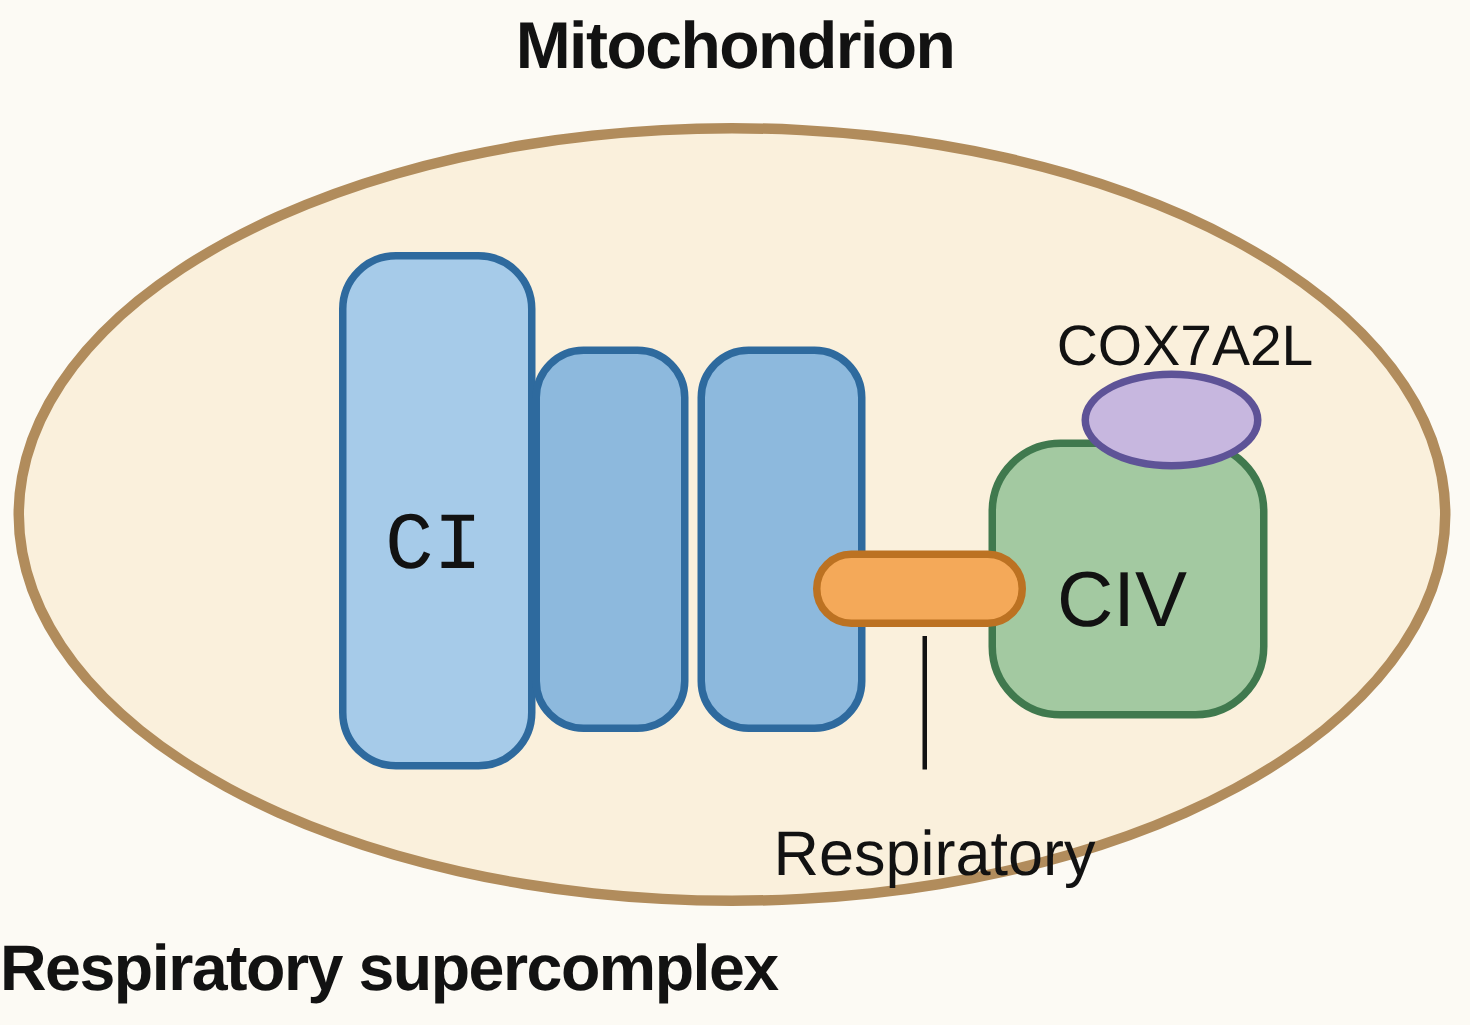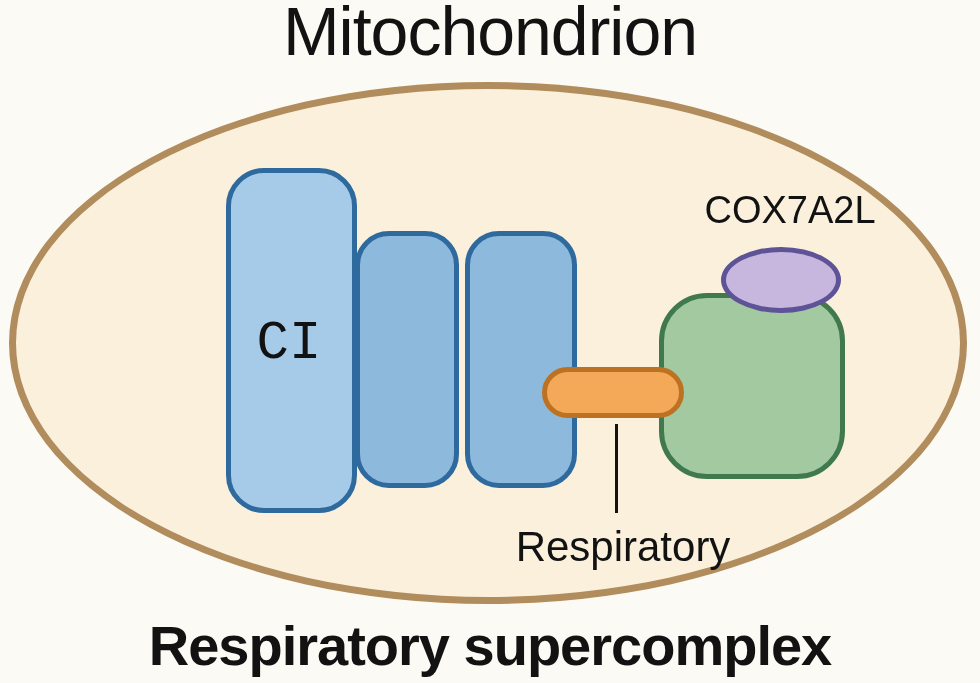--- a/index.html
+++ b/index.html
@@ -10,27 +10,27 @@
   .canvas{
     position:relative;
     width:980px;height:683px;
     overflow:hidden;
     background:var(--canvas_bg,#fcfaf4);
     color:var(--text,#121212);
   }
   .fig-title{
     position:absolute;left:0;top:1px;width:980px;
     text-align:center;
-    font-size:68px;font-weight:400;line-height:60px;
+    font-size:44px;font-weight:700;line-height:60px;
     letter-spacing:-1px;
   }
   .fig-subtitle{
     position:absolute;left:0;top:616px;width:980px;
-    text-align:center;
-    font-size:56px;font-weight:700;line-height:60px;
+    text-align:left;
+    font-size:43px;font-weight:700;line-height:60px;
     letter-spacing:-1px;
   }
   .shape{position:absolute;box-sizing:border-box;}
   .mito{
     left:9px;top:82px;width:958px;height:522px;
     border:7px solid var(--membrane_border,#b18c5c);
     background:var(--membrane_fill,#faf0dc);
     border-radius:50%;
     z-index:1;
   }
@@ -81,20 +81,21 @@
     left:615px;top:424px;width:3px;height:89px;
     background:var(--text,#121212);
     z-index:5;
   }
   .lbl{
     position:absolute;
     transform:translate(-50%,-50%);
     white-space:nowrap;
     z-index:6;
     color:var(--text,#121212);
+    margin-top:22px;
   }
   .lbl-ci{left:289px;top:343px;font-size:54px;font-family:Liberation Mono, monospace;}
   .lbl-ciii{left:455px;top:362px;font-size:54px;}
   .lbl-ciii sub{font-size:64%;line-height:0;vertical-align:-0.25em;}
   .lbl-civ{left:748px;top:378px;font-size:52px;}
   .lbl-cox{left:790px;top:210px;font-size:38px;}
   .lbl-cardiolipin{left:623px;top:547px;font-size:42px;}
 </style>
 </head>
 <body>
@@ -115,20 +116,21 @@
 
   <div class="shape cox"></div>
 
   <div class="shape cardio"></div>
 
   <div class="pointer-line"></div>
 
   <div class="lbl lbl-ci">CI</div>
 
 
+  <div class="lbl lbl-civ">CIV</div>
 
   <div class="lbl lbl-cox">COX7A2L</div>
 
   <div class="lbl lbl-cardiolipin">Respiratory</div>
 
   <div class="fig-subtitle">Respiratory supercomplex</div>
 
 </div>
 
 </body></html>

